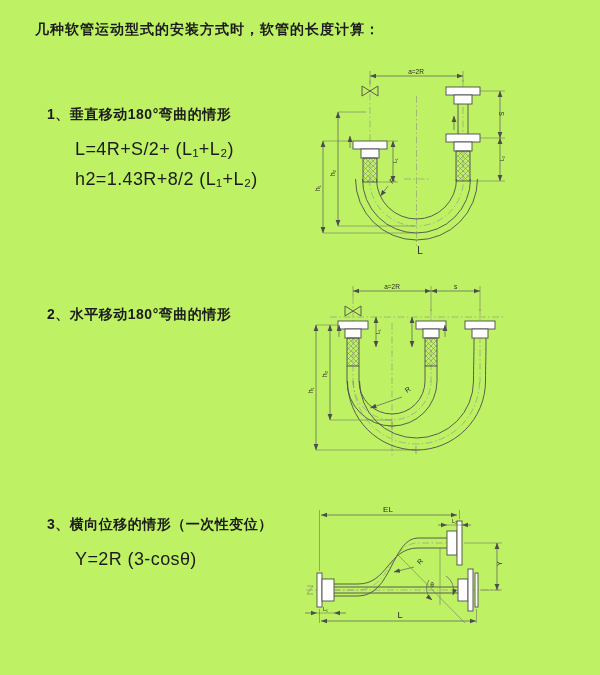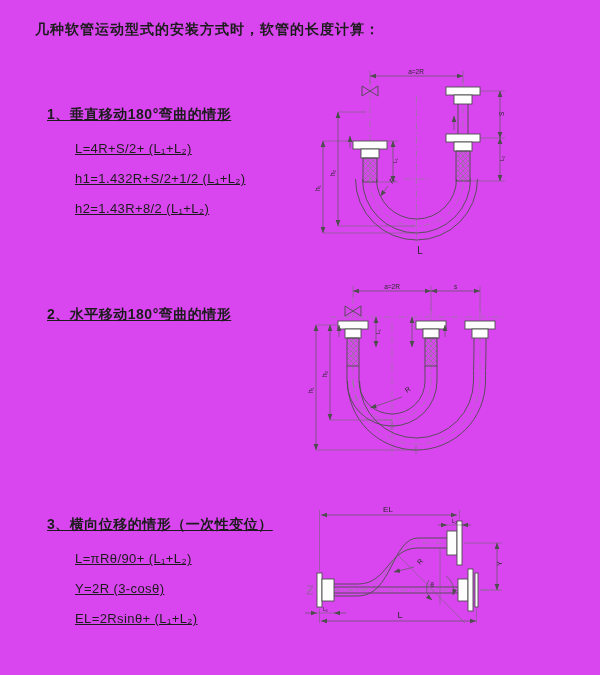--- a/index.html
+++ b/index.html
@@ -1,28 +1,28 @@
 <!DOCTYPE html>
 <html><head>
 <meta charset="utf-8">
 <style>
   html,body{margin:0;padding:0;background:#d9d9d9;}
   .page{
     position:relative;width:600px;height:675px;margin:0 auto;
-    background:#d946ef;overflow:hidden;
+    background:#bef264;overflow:hidden;
     font-family:"Liberation Sans","DejaVu Sans",sans-serif;
     color:#1c1c1c;
   }
   .doc-title{
     position:absolute;left:35px;top:21px;
     font-size:14px;font-weight:bold;letter-spacing:1px;white-space:nowrap;
   }
-  .section{position:absolute;left:47px;text-decoration:underline;}
+  .section{position:absolute;left:47px;}
   .sec-heading{font-size:14px;font-weight:bold;letter-spacing:0.5px;margin:0 0 10px 0;white-space:nowrap;}
-  .formula{font-size:13px;font-weight:normal;letter-spacing:0.4px;margin:0 0 0 28px;line-height:30px;white-space:nowrap;}
+  .formula{font-size:18px;font-weight:normal;letter-spacing:0.4px;margin:0 0 0 28px;line-height:30px;white-space:nowrap;}
   .diagram{position:absolute;}
   .d1{left:308px;top:66px;}
   .d2{left:306px;top:281px;}
   .d3{left:300px;top:503px;}
   
   .ln{stroke:#4d4d4d;fill:none;stroke-width:0.9;}
   .fr{stroke:#4d4d4d;fill:#fdfdfd;stroke-width:0.9;}
   .dim{stroke:#5a5a5a;fill:none;stroke-width:0.7;}
   .thin{stroke:#6a6a6a;fill:none;stroke-width:0.55;}
   .cl{stroke:#8a8a8a;fill:none;stroke-width:0.55;stroke-dasharray:7 2.5 1.5 2.5;}
@@ -38,21 +38,20 @@
 </head>
 <body>
 
 <div class="page">
 
   <div class="doc-title">几种软管运动型式的安装方式时，软管的长度计算：</div>
 
   <div class="section" style="top:106px">
     <div class="sec-heading">1、垂直移动180°弯曲的情形</div>
     <div class="formula">L=4R+S/2+ (L₁+L₂)</div>
-    <div class="formula">h1=1.432R+S/2+1/2 (L₁+L₂)</div>
     <div class="formula">h2=1.43R+8/2 (L₁+L₂)</div>
   </div>
 
   <svg class="diagram d1" width="235" height="192" viewBox="0 0 235 192">
     <defs>
       <marker id="ar1" viewBox="0 0 8 8" markerWidth="9" markerHeight="9" refX="7.6" refY="4" orient="auto-start-reverse">
         <path d="M0,1 L8,4 L0,7 Z" fill="#4d4d4d"></path>
       </marker>
       <pattern id="br1" width="5" height="5" patternUnits="userSpaceOnUse">
         <path d="M0,5 L5,0 M0,0 L5,5" stroke="#7a7a7a" stroke-width="0.5"></path>
@@ -223,23 +222,21 @@
     </g>
 
     <g>
       <path class="thin" d="M82,145 H90 M86,141 V149"></path>
       <path class="thin" d="M106,169 H114 M110,165 V173"></path>
     </g>
   </svg>
 
   <div class="section" style="top:516px">
     <div class="sec-heading">3、横向位移的情形（一次性变位）</div>
-    <div class="formula">L=πRθ/90+ (L₁+L₂)</div>
     <div class="formula">Y=2R (3-cosθ)</div>
-    <div class="formula">EL=2Rsinθ+ (L₁+L₂)</div>
   </div>
 
   <svg class="diagram d3" width="265" height="148" viewBox="0 0 265 148">
     <defs>
       <marker id="ar3" viewBox="0 0 8 8" markerWidth="9" markerHeight="9" refX="7.6" refY="4" orient="auto-start-reverse">
         <path d="M0,1 L8,4 L0,7 Z" fill="#4d4d4d"></path>
       </marker>
     </defs>
 
     <g>

